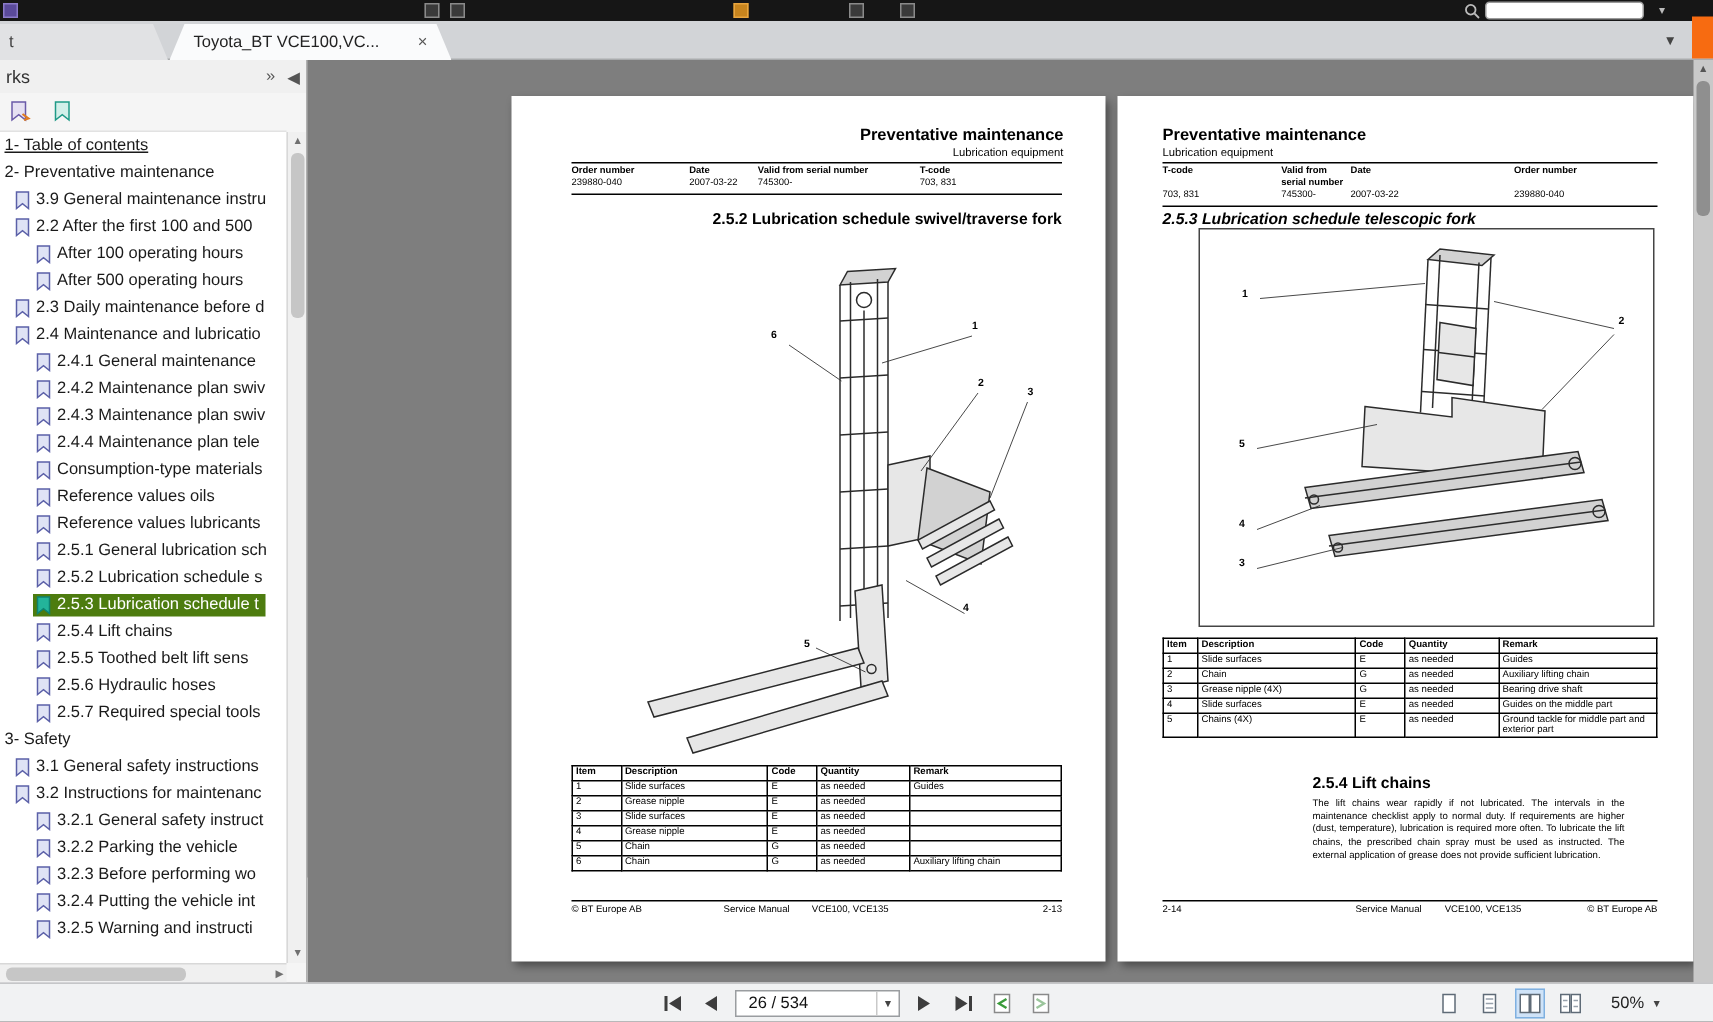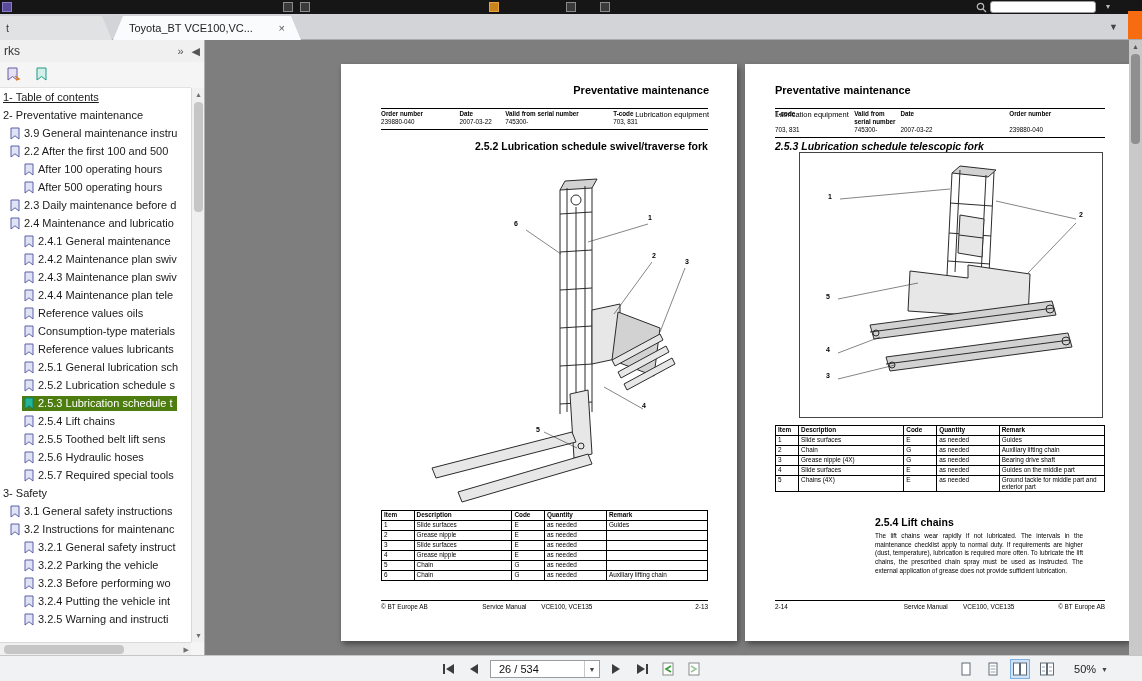--- a/index.html
+++ b/index.html
@@ -57,21 +57,21 @@
   #doc-vscroll .thumb { position:absolute; top:14px; left:2px; width:9px; height:90px; background:#8f8f8f; border-radius:4px; }
 
   
   .page { position:absolute; top:24px; height:577px; background:#fff; box-shadow:2px 3px 6px rgba(0,0,0,.45); font-family:"Liberation Sans","DejaVu Sans",sans-serif; color:#000; }
   #page-left { left:136px; width:396px; }
   #page-right { left:540px; width:384px; }
   .ph-block { position:absolute; top:20px; }
   #page-left .ph-block { right:28px; text-align:right; }
   #page-right .ph-block { left:30px; text-align:left; }
   .ph-title { font-size:11px; font-weight:bold; }
-  .ph-sub { font-size:7.5px; margin-top:14px; }
+  .ph-sub { font-size:7.5px; margin-top:1px; }
   .info-table { position:absolute; top:44px; border-top:1px solid #000; border-bottom:1.6px solid #000; padding:1px 0 3px; display:grid; grid-template-columns:24% 14% 33% 29%; font-size:6.3px; line-height:1.25; }
   #page-left .info-table { left:40px; width:327px; }
   #page-right .info-table { left:30px; width:330px; }
   .info-table .lbl { font-weight:bold; }
   .sec-title { position:absolute; font-size:10.5px; font-weight:bold; line-height:1.25; }
   #page-left .sec-title { left:134px; top:76px; width:236px; padding-left:34px; text-indent:-34px; }
   #page-right .sec-title { left:30px; top:76px; width:330px; text-align:left;font-style:italic; }
 
   .diagram { position:absolute; }
   #diagram-left { left:33px; top:98px; width:330px; height:345px; }
@@ -275,31 +275,31 @@
       <span class="bm-label">2.4.4 Maintenance plan tele</span>
     </span>
   </div>
         <div class="bm-item lvl2">
     <span class="bm-hl">
       <span class="bm-icon">
         <svg width="10" height="13" viewBox="0 0 10 13" style="display:block">
                 <path class="bm-ribbon" d="M1 1 h8 v11 L5 8.8 1 12 z"></path>
               </svg>
       </span>
+      <span class="bm-label">Consumption-type materials</span>
+    </span>
+  </div>
+        <div class="bm-item lvl2">
+    <span class="bm-hl">
+      <span class="bm-icon">
+        <svg width="10" height="13" viewBox="0 0 10 13" style="display:block">
+                <path class="bm-ribbon" d="M1 1 h8 v11 L5 8.8 1 12 z"></path>
+              </svg>
+      </span>
       <span class="bm-label">Reference values oils</span>
-    </span>
-  </div>
-        <div class="bm-item lvl2">
-    <span class="bm-hl">
-      <span class="bm-icon">
-        <svg width="10" height="13" viewBox="0 0 10 13" style="display:block">
-                <path class="bm-ribbon" d="M1 1 h8 v11 L5 8.8 1 12 z"></path>
-              </svg>
-      </span>
-      <span class="bm-label">Consumption-type materials</span>
     </span>
   </div>
         <div class="bm-item lvl2">
     <span class="bm-hl">
       <span class="bm-icon">
         <svg width="10" height="13" viewBox="0 0 10 13" style="display:block">
                 <path class="bm-ribbon" d="M1 1 h8 v11 L5 8.8 1 12 z"></path>
               </svg>
       </span>
       <span class="bm-label">Reference values lubricants</span>

